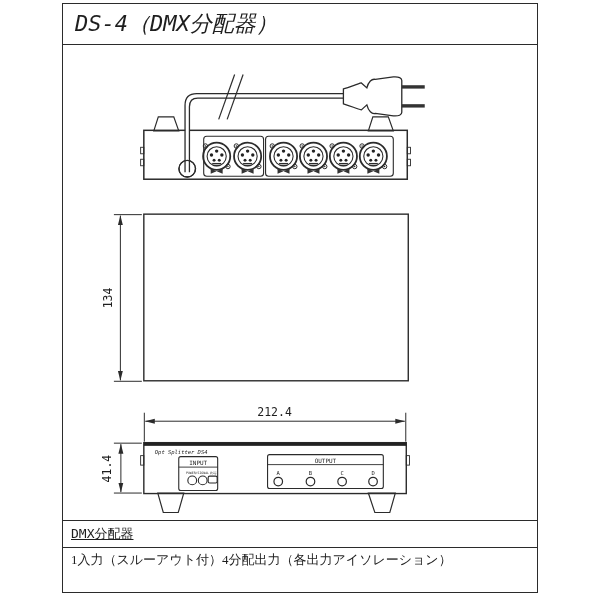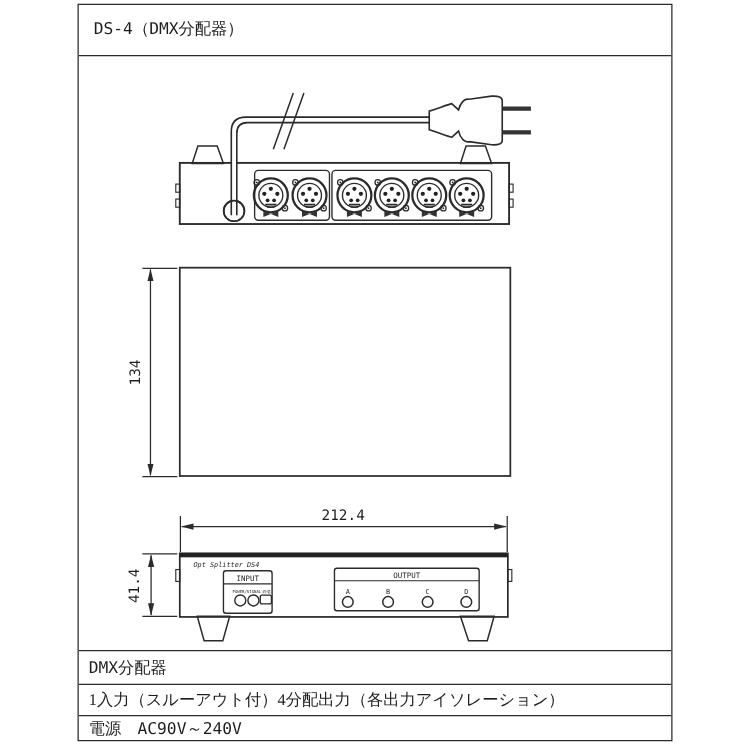--- a/index.html
+++ b/index.html
@@ -1,26 +1,26 @@
 <!DOCTYPE html>
 <html><head>
 <meta charset="utf-8">
 <style>
   html,body{margin:0;padding:0;background:#ffffff;}
   .page{position:relative;width:600px;height:600px;background:#fff;
         font-family:"DejaVu Sans Mono","Liberation Mono",monospace;color:#1e1e1e;}
   .sheet{position:absolute;left:62px;top:3px;width:476px;height:590px;
          border:1.5px solid #2b2b2b;box-sizing:border-box;background:#fff;}
   .title-bar{height:40px;line-height:40px;border-bottom:1.5px solid #2b2b2b;
-             font-size:13px;padding-left:12px;letter-spacing:0px;white-space:nowrap;
-             overflow:hidden;}
+             font-size:22px;padding-left:12px;letter-spacing:0px;white-space:nowrap;
+             overflow:hidden;font-style:italic;}
   .drawing{display:block;}
   .spec-row{border-top:1.5px solid #2b2b2b;font-size:13px;padding-left:8px;
             white-space:nowrap;overflow:hidden;display:flex;align-items:center;}
-  .r1{height:26px;}
+  .r1{height:26px;text-decoration:underline;}
   .r2{height:24px;font-family:Liberation Serif, serif;}
   .r3{height:20px;}
   svg .ln{fill:none;stroke:#2b2b2b;}
   svg text{font-family:"DejaVu Sans Mono","Liberation Mono",monospace;fill:#1e1e1e;}
   .dimtxt{font-size:11.5px;}
   .hdr{font-size:6px;}
   .tiny{font-size:3.2px;}
   .chan{font-size:5.5px;}
   .model{font-size:5.5px;font-style:italic;}
 </style>
@@ -153,16 +153,15 @@
           <circle cx="215.7" cy="437" r="4.3" class="ln" stroke-width="1.2"></circle>
           <circle cx="248" cy="437" r="4.3" class="ln" stroke-width="1.2"></circle>
           <circle cx="279.7" cy="437" r="4.3" class="ln" stroke-width="1.2"></circle>
           <circle cx="310.7" cy="437" r="4.3" class="ln" stroke-width="1.2"></circle>
         </g>
       </g>
     </svg>
 
     <div class="spec-row r1">DMX分配器</div>
     <div class="spec-row r2">1入力（スルーアウト付）4分配出力（各出力アイソレーション）</div>
-    <div class="spec-row r3">電源　AC90V～240V</div>
 
   </div>
 </div>
 
 </body></html>

